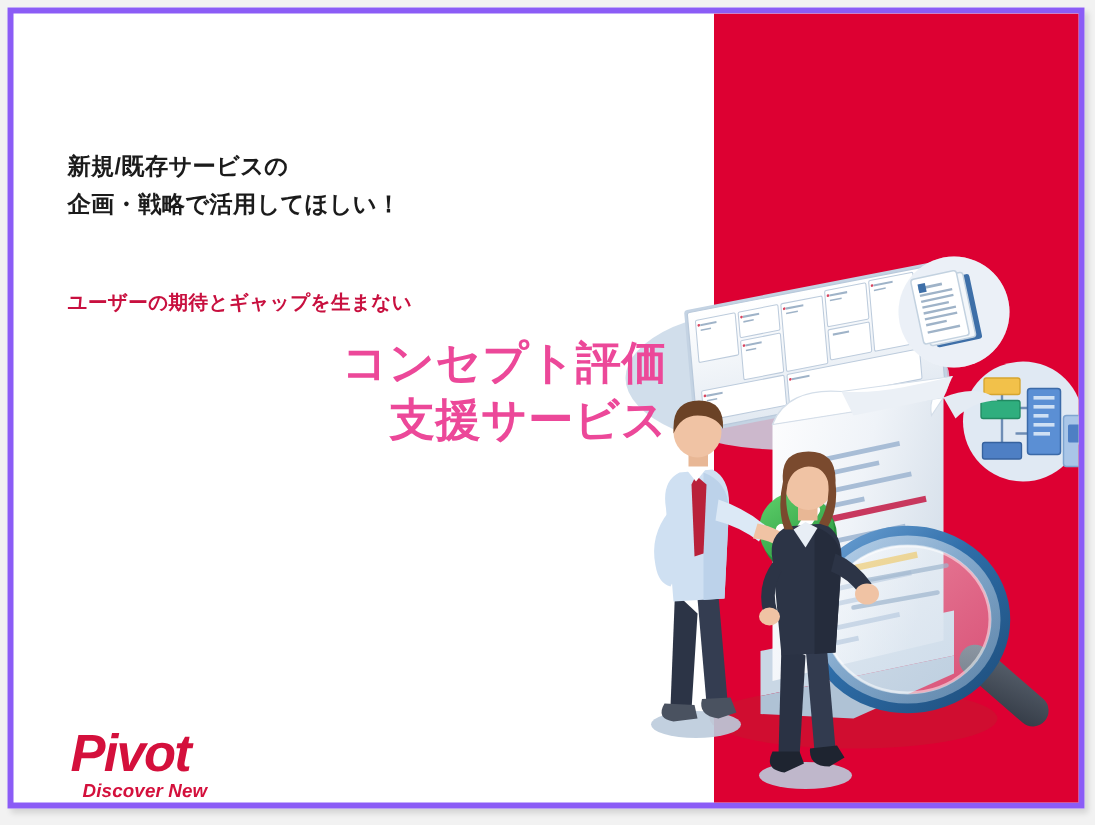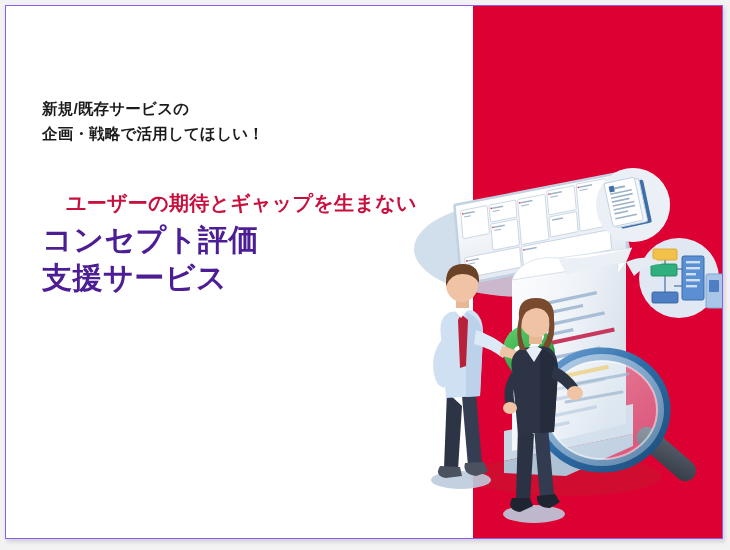--- a/index.html
+++ b/index.html
@@ -17,21 +17,21 @@
     background: #f2f2f2;
   }
   
   .slide-card {
     position: absolute;
     left: 5px;
     top: 5px;
     width: 718px;
     height: 534px;
     background: #ffffff;
-    border: 1px solid #8b5cf6;
+    border: 4px solid #8b5cf6;
     box-shadow: 2px 3px 4px rgba(0,0,0,0.13);
     overflow: hidden;
     box-sizing: border-box;
     text-decoration: underline;
   }
   
   .red-panel {
     position: absolute;
     left: 467px;
     top: 0px;
@@ -58,36 +58,36 @@
     line-height: 1.62;
     letter-spacing: 0.2px;
     white-space: pre-line;
   }
   .sub-red {
     position: absolute;
     top: 184px;
     left: 0;
     width: 400px;
     color: #C8103F;
-    font-size: 20px;
+    font-size: 13px;
     font-weight: bold;
     letter-spacing: 0.3px;
-    margin-left: 24px;
   }
   .headline {
     position: absolute;
     top: 215px;
     left: 0;
     width: 400px;
-    color: #4c1d95;
+    color: #ec4899;
     font-size: 30px;
     font-weight: bold;
     line-height: 1.28;
     letter-spacing: 0.5px;
     white-space: pre-line;
+    text-align: right;
   }
   .quoted {
     position: absolute;
     top: 312px;
     left: 20px;
     width: 400px;
     color: #C8103F;
     font-size: 21.5px;
     font-weight: bold;
     letter-spacing: 0.4px;
@@ -359,15 +359,23 @@
     </svg>
 
     <div class="text-col">
       <div class="kicker">新規/既存サービスの
 企画・戦略で活用してほしい！</div>
       <div class="sub-red">ユーザーの期待とギャップを生まない</div>
       <div class="headline">コンセプト評価
 支援サービス</div>
     </div>
 
+    <div class="logo">
+      <svg viewBox="0 0 150 56" width="150" height="56">
+        <g fill="#D4103C" font-family="Liberation Sans, sans-serif">
+          <text x="0" y="33" font-size="35" font-weight="bold" font-style="italic" letter-spacing="-1.2">Pivot</text>
+          <text x="8" y="50" font-size="12.5" font-weight="bold" font-style="italic" letter-spacing="0.1">Discover New</text>
+        </g>
+      </svg>
+    </div>
 
   </div>
 </div>
 
 </body></html>

